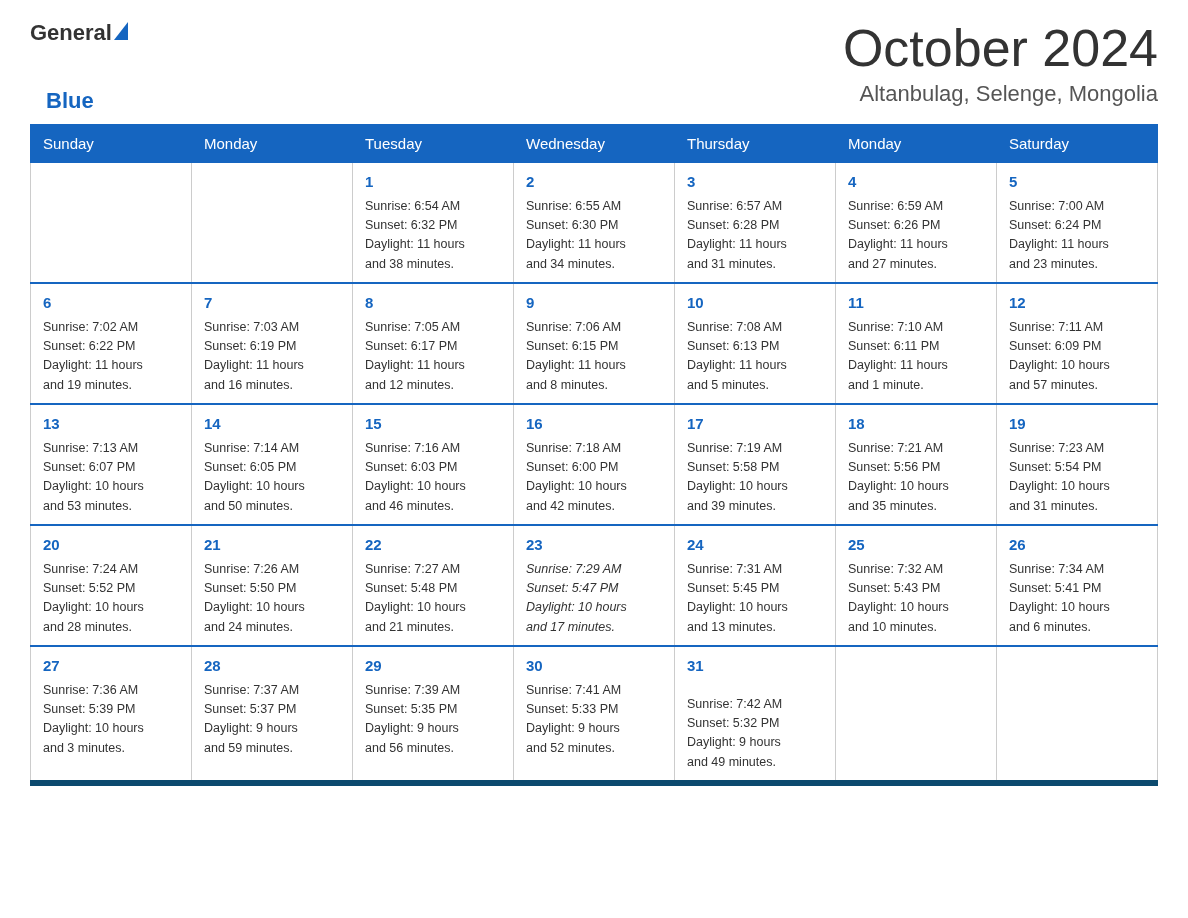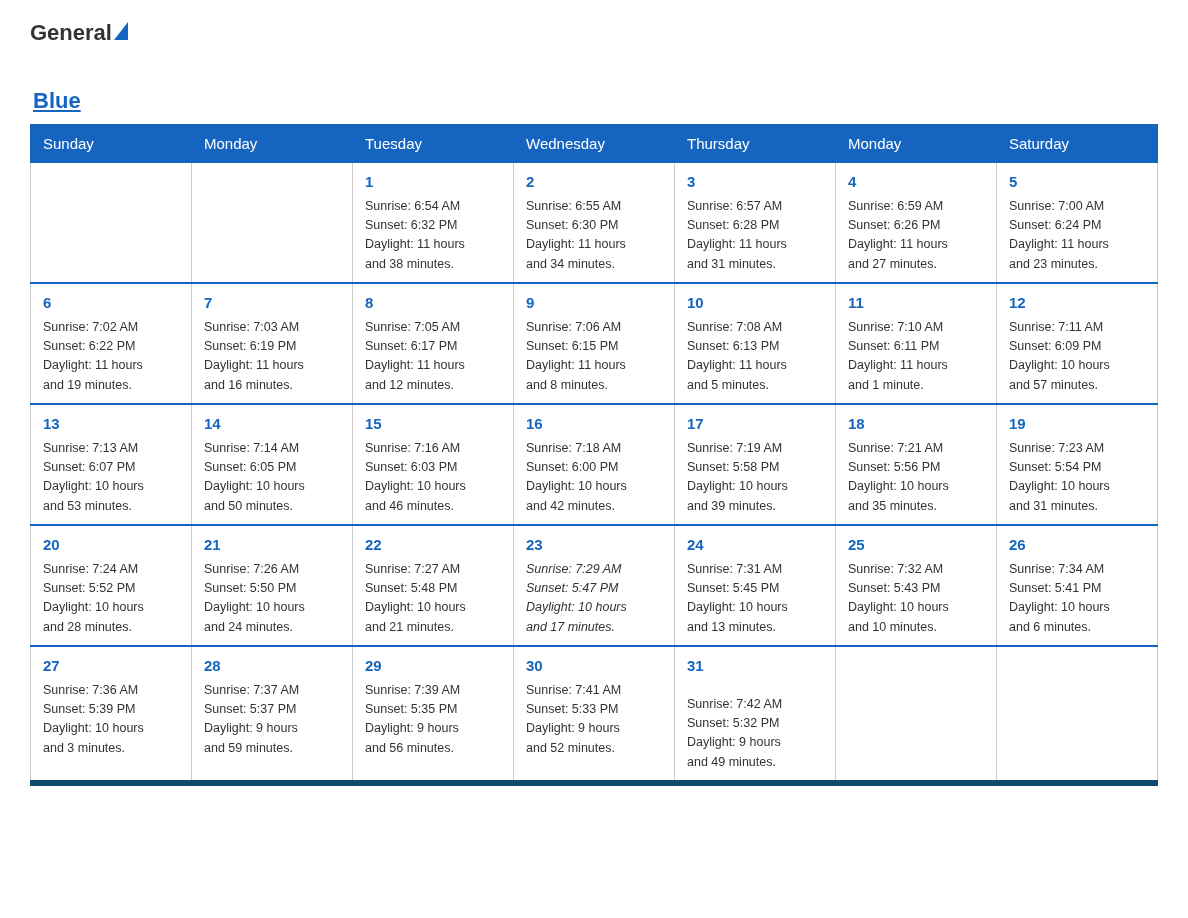--- a/index.html
+++ b/index.html
@@ -102,22 +102,26 @@
 </head>
 <body>
 
 <div class="header">
   <div class="logo">
     <div style="display:flex;flex-direction:column;align-items:flex-start;gap:42px;">
       <div style="display:flex;align-items:center;">
         <span class="logo-text-general">General</span>
         <div class="logo-triangle"></div>
       </div>
-      <span class="logo-text-blue" style="margin-left:3px;text-decoration:underline;">Blue</span>
+      <span class="logo-text-blue" style="margin-left:16px;">Blue</span>
     </div>
+  </div>
+  <div class="title-block">
+    <div class="month-title">October 2024</div>
+    <div class="location-title">Altanbulag, Selenge, Mongolia</div>
   </div>
 </div>
 
 <table class="calendar-table">
   <thead>
     <tr>
     <th>Sunday</th>
         <th>Monday</th>
         <th>Tuesday</th>
         <th>Wednesday</th>

